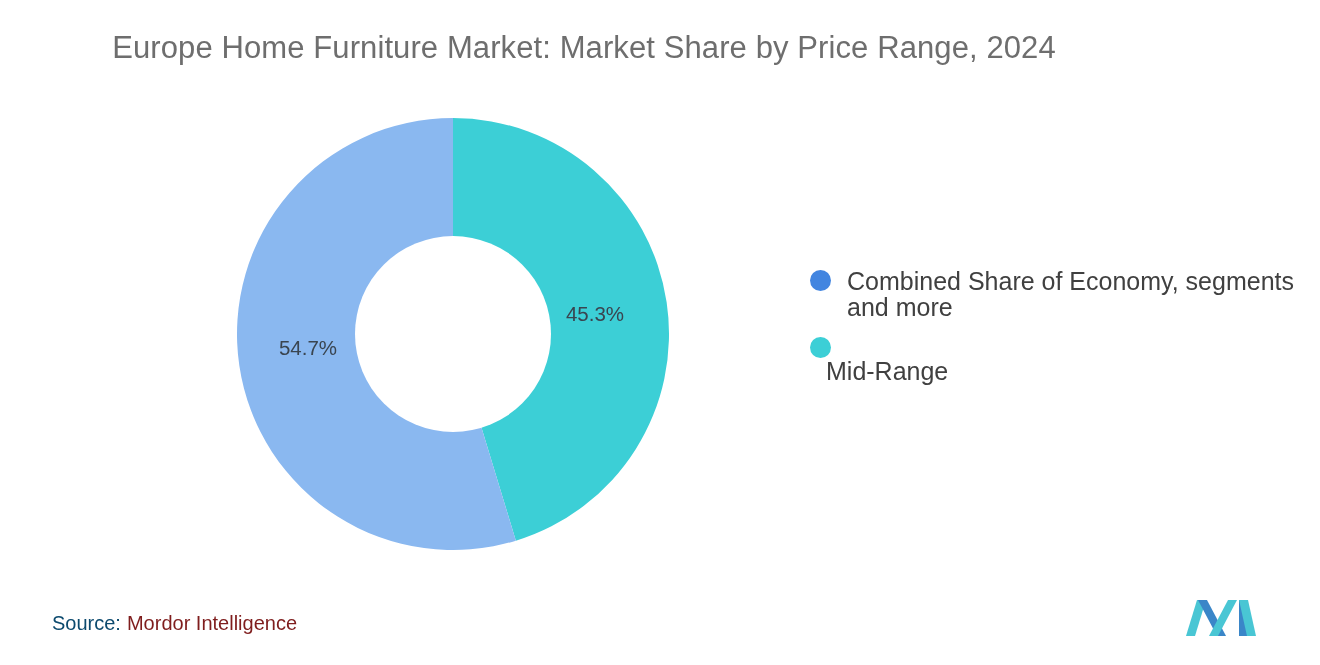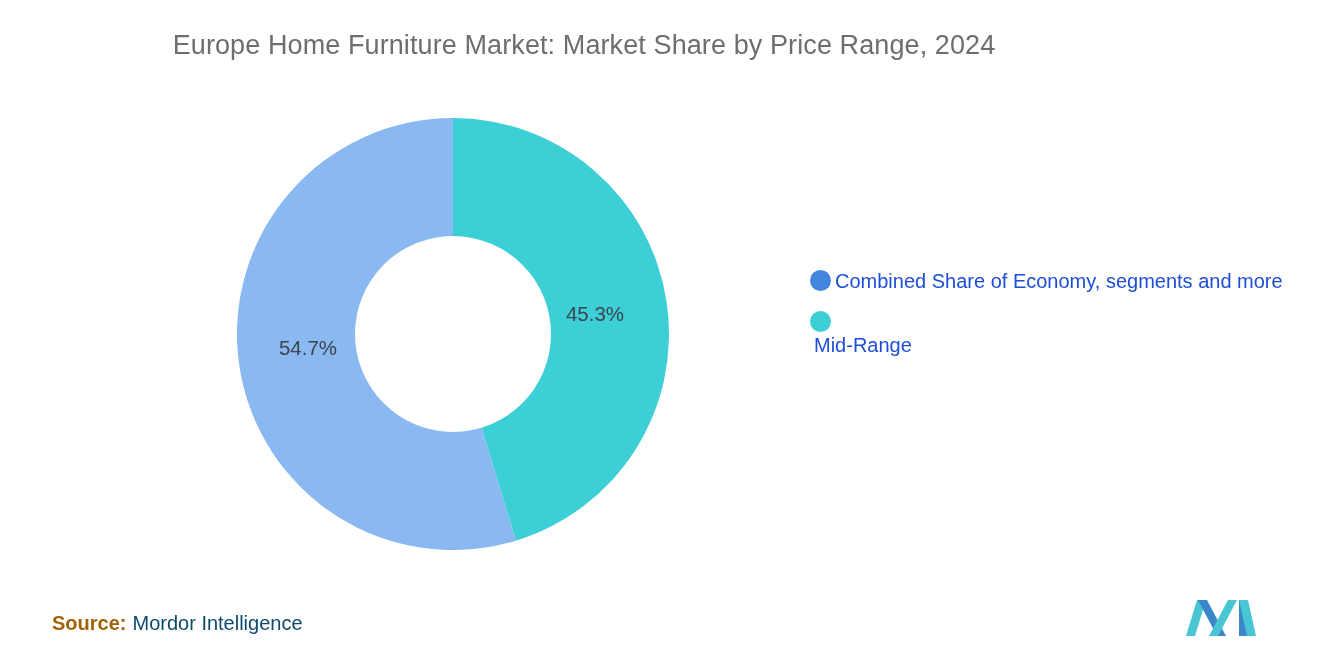--- a/index.html
+++ b/index.html
@@ -20,21 +20,21 @@
     inset: 0;
   }
 
   
   #chart-title {
     position: absolute;
     top: 30px;
     left: 0;
     width: 1168px;
     text-align: center;
-    font-size: 27px;
+    font-size: 31px;
     font-weight: 400;
     color: #6e6e6e;
     letter-spacing: 0.1px;
     white-space: nowrap;
   }
 
   
   #donut-area {
     position: absolute;
     left: 237px;
@@ -67,43 +67,43 @@
   }
   .legend-row:last-child { margin-bottom: 0; flex-direction: column; }
   .legend-swatch {
     width: 21px;
     height: 21px;
     border-radius: 50%;
     flex: 0 0 auto;
     margin-top: 2px;
   }
   .legend-label {
-    margin-left: 4px;
-    font-size: 20px;
-    color: #1d4ed8;
+    margin-left: 16px;
+    font-size: 25px;
+    color: #404040;
     line-height: 26px;
     max-width: 452px;
   }
 
   
   #source-line {
     position: absolute;
     left: 52px;
     top: 612px;
     font-size: 20px;
     color: #5f5f5f;
     white-space: nowrap;
   }
   #source-prefix {
-    font-weight: bold;
-    color: #a16207;
+    font-weight: normal;
+    color: #0c4a6e;
   }
   #source-value {
     font-weight: 400;
-    color: #0c4a6e;
+    color: #7f1d1d;
     margin-left: 6px;
   }
 
   
   #logo {
     position: absolute;
     left: 1184px;
     top: 598px;
     width: 74px;
     height: 40px;

